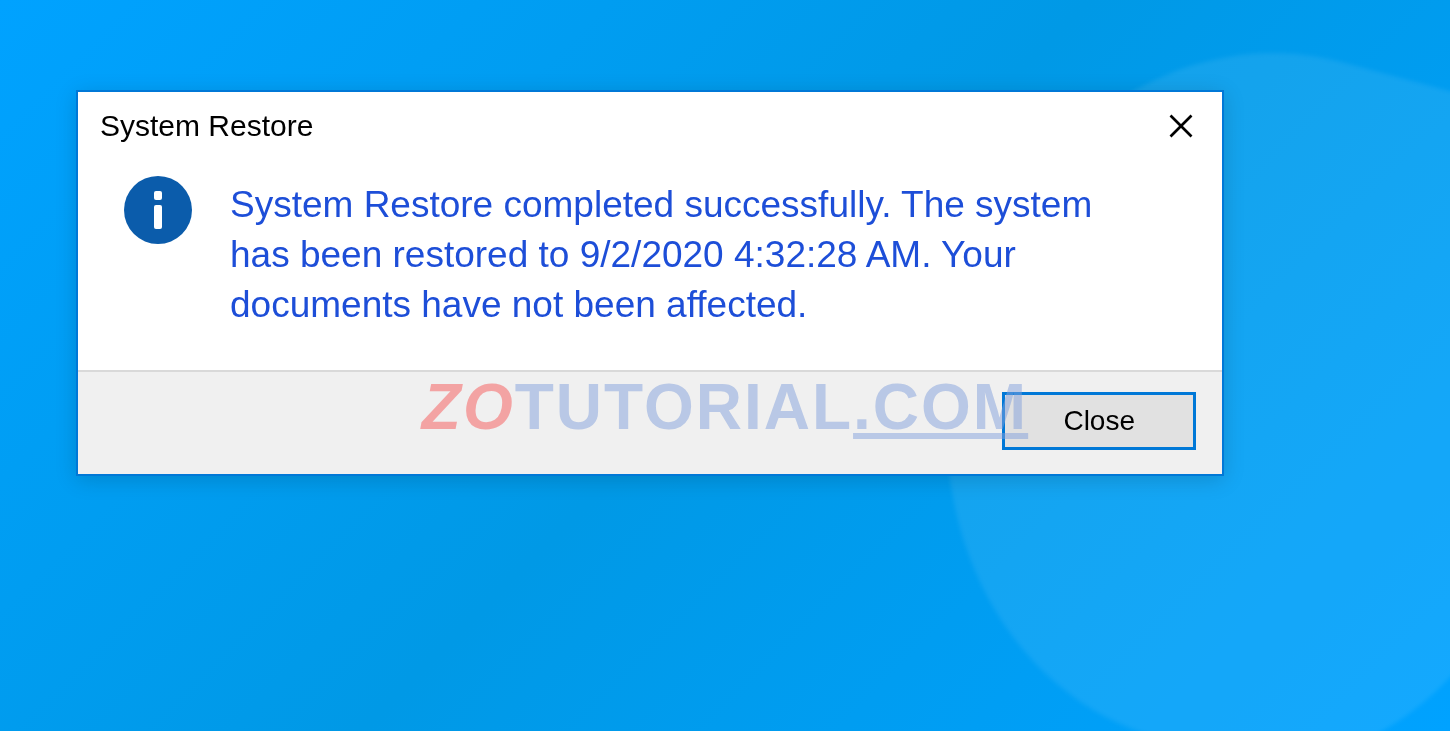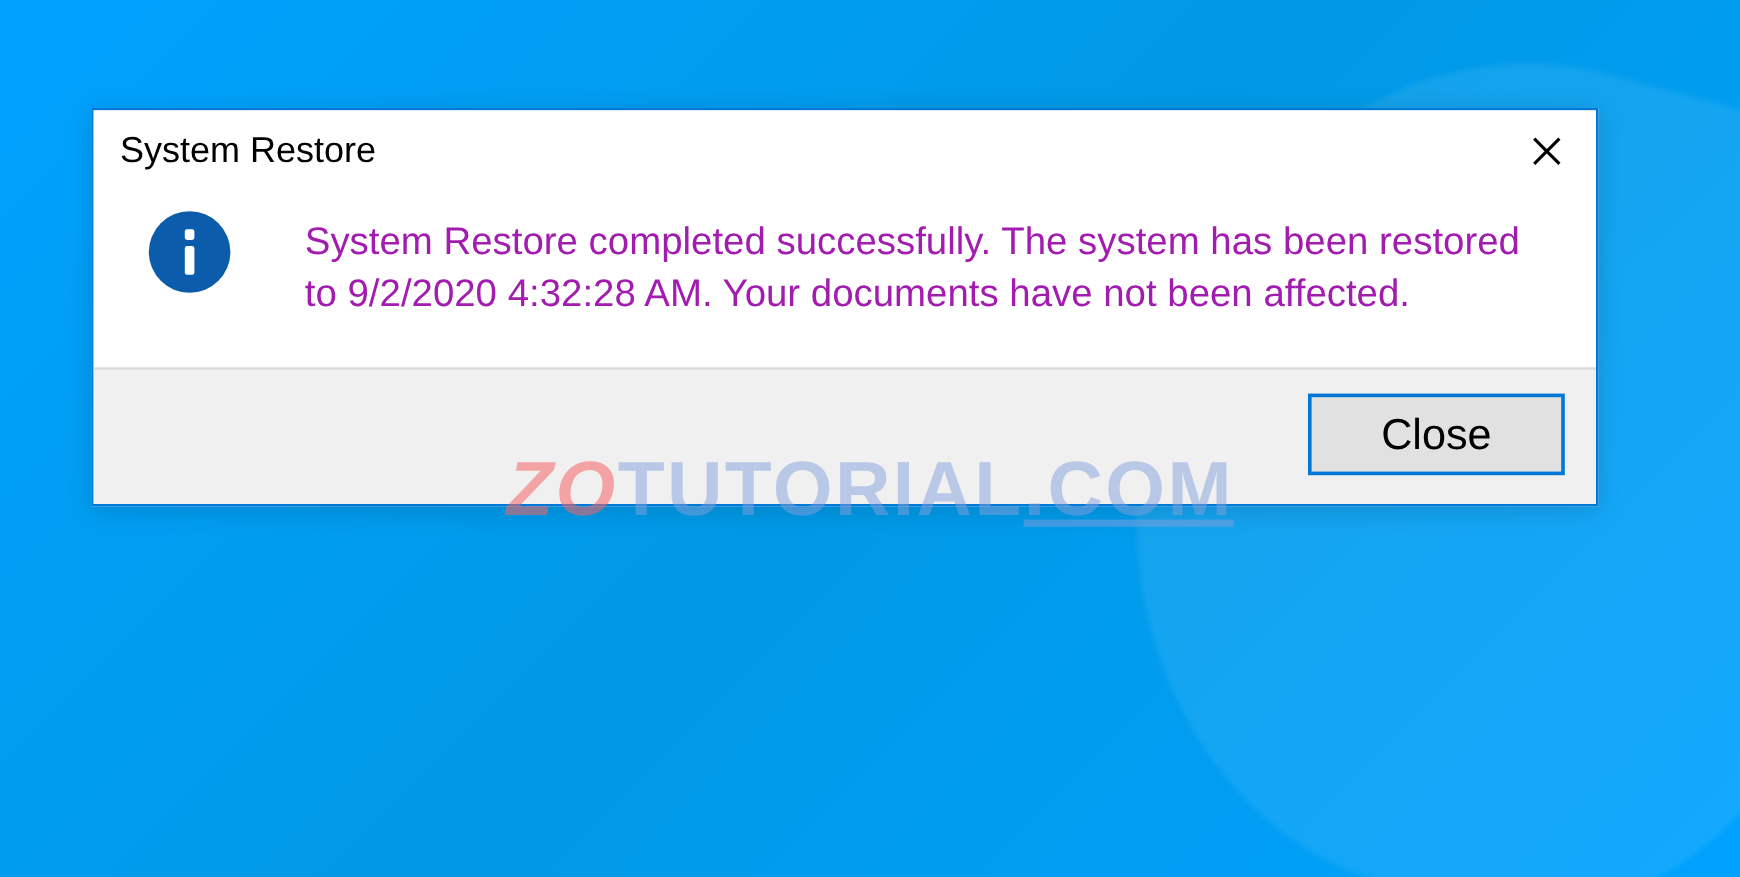--- a/index.html
+++ b/index.html
@@ -23,21 +23,21 @@
       height: 700px;
       background: rgba(255,255,255,0.08);
       border-radius: 50% 30% 40% 50%;
       transform: rotate(15deg);
       filter: blur(2px);
     }
     .dialog {
       position: absolute;
       left: 76px;
       top: 90px;
-      width: 1256px;
+      width: 1148px;
       background: #ffffff;
       border: 2px solid #0078d7;
       box-shadow: 0 4px 20px rgba(0,0,0,0.15);
     }
     .titlebar {
       display: flex;
       justify-content: space-between;
       align-items: center;
       padding: 14px 18px 14px 22px;
       background: #ffffff;
@@ -102,39 +102,38 @@
       position: absolute;
       top: 29px;
       left: 50%;
       transform: translateX(-50%);
       width: 8px;
       height: 24px;
       background: #fff;
       border-radius: 2px;
     }
     .message {
-      font-size: 32px;
-      color: #a21caf;
+      font-size: 37px;
+      color: #1d4ed8;
       line-height: 1.35;
       font-weight: 400;
       padding-right: 20px;
-      margin-left: 24px;
     }
     .footer {
       border-top: 2px solid #d9d9d9;
       background: #f0f0f0;
       padding: 20px 26px 24px 26px;
       display: flex;
       justify-content: flex-end;
     }
     .close-button {
       background: #e1e1e1;
       border: 3px solid #0078d7;
       padding: 10px 58px;
-      font-size: 36px;
+      font-size: 28px;
       color: #000;
       cursor: pointer;
       font-family: inherit;
     }
     .watermark {
       position: absolute;
       left: 50%;
       top: 370px;
       transform: translateX(-50%);
       font-size: 64px;

